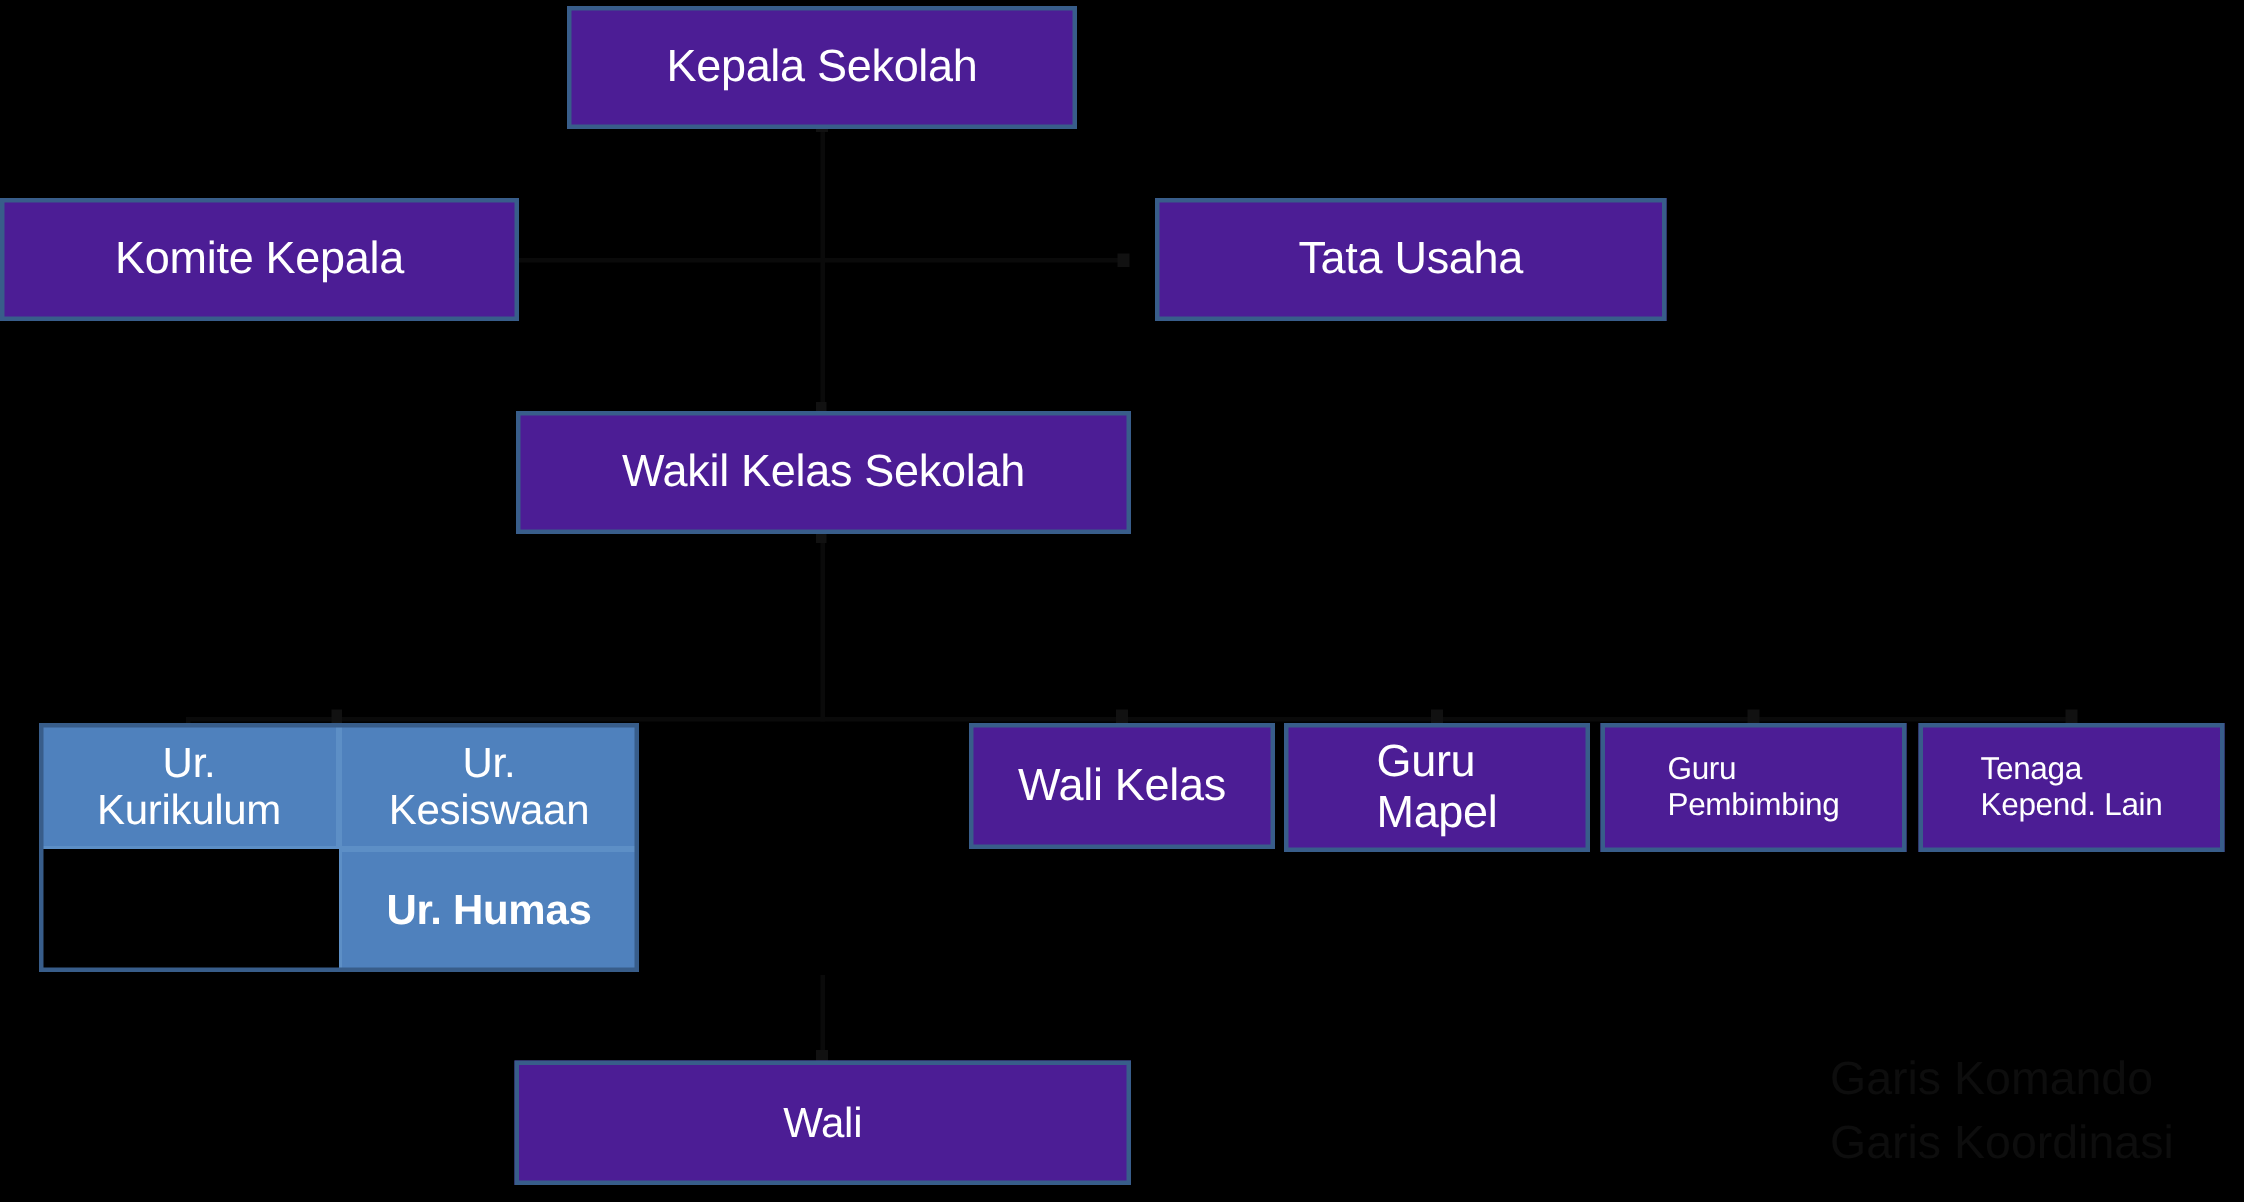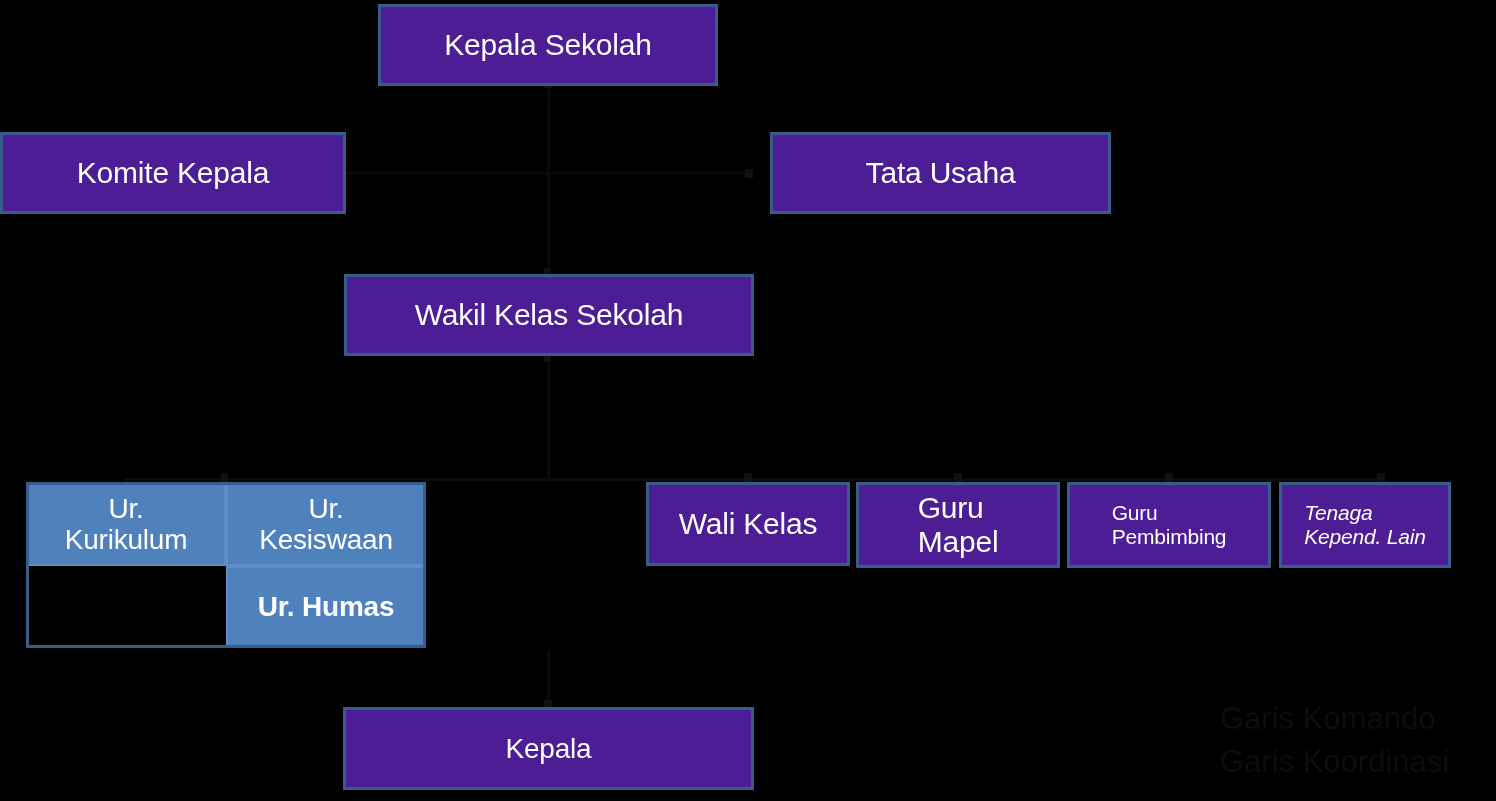--- a/index.html
+++ b/index.html
@@ -123,21 +123,21 @@
   <div class="grid-cell" style="left:226px; top:482px; width:200px; height:84px;">Ur.
 Kesiswaan</div>
   <div class="grid-cell" style="left:226px; top:566px; width:200px; height:82px;font-weight:bold;">Ur. Humas</div>
   <div class="grid-frame" style="left:26px; top:482px; width:400px; height:166px;"></div>
 
   <div class="node big" style="left:646px; top:482px; width:204px; height:84px;">Wali Kelas</div>
   <div class="node big" style="left:856px; top:482px; width:204px; height:86px;">Guru
 Mapel</div>
   <div class="node small" style="left:1067px; top:482px; width:204px; height:86px;">Guru
 Pembimbing</div>
-  <div class="node small" style="left:1279px; top:482px; width:172px; height:86px;font-style:italic;">Tenaga
+  <div class="node small" style="left:1279px; top:482px; width:204px; height:86px;">Tenaga
 Kepend. Lain</div>
 
-  <div class="node med" style="left:343px; top:707px; width:411px; height:83px;">Kepala</div>
+  <div class="node med" style="left:343px; top:707px; width:411px; height:83px;">Wali</div>
 
   <div class="legend" style="left:1220px; top:697px;">Garis Komando</div>
   <div class="legend" style="left:1220px; top:740px;">Garis Koordinasi</div>
 
 </div>
 
 </body></html>

